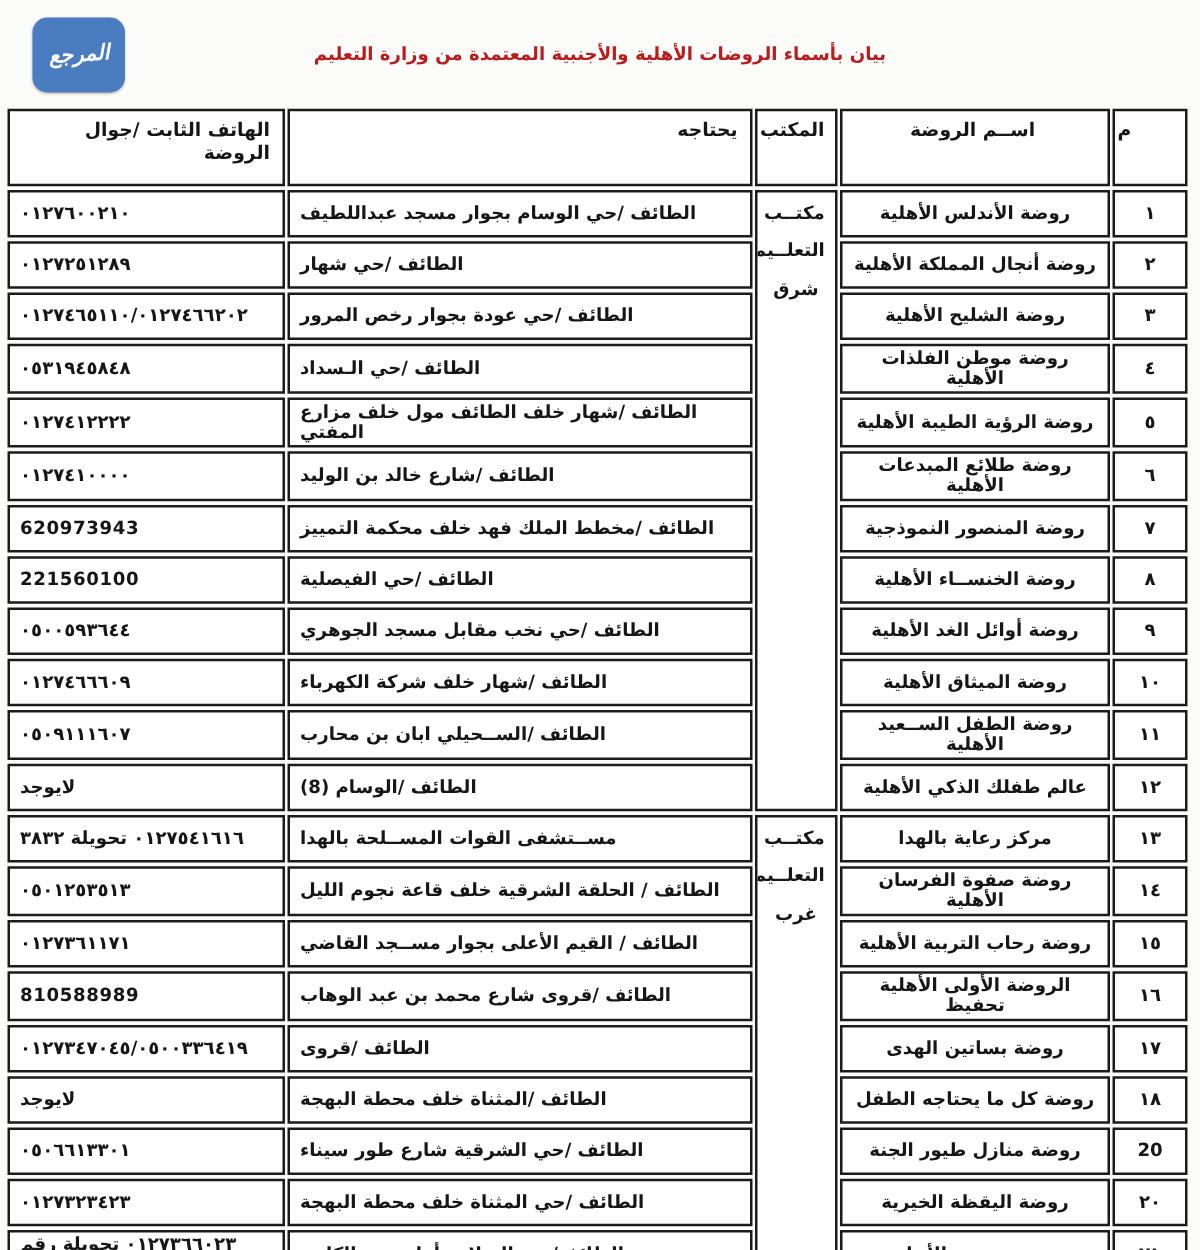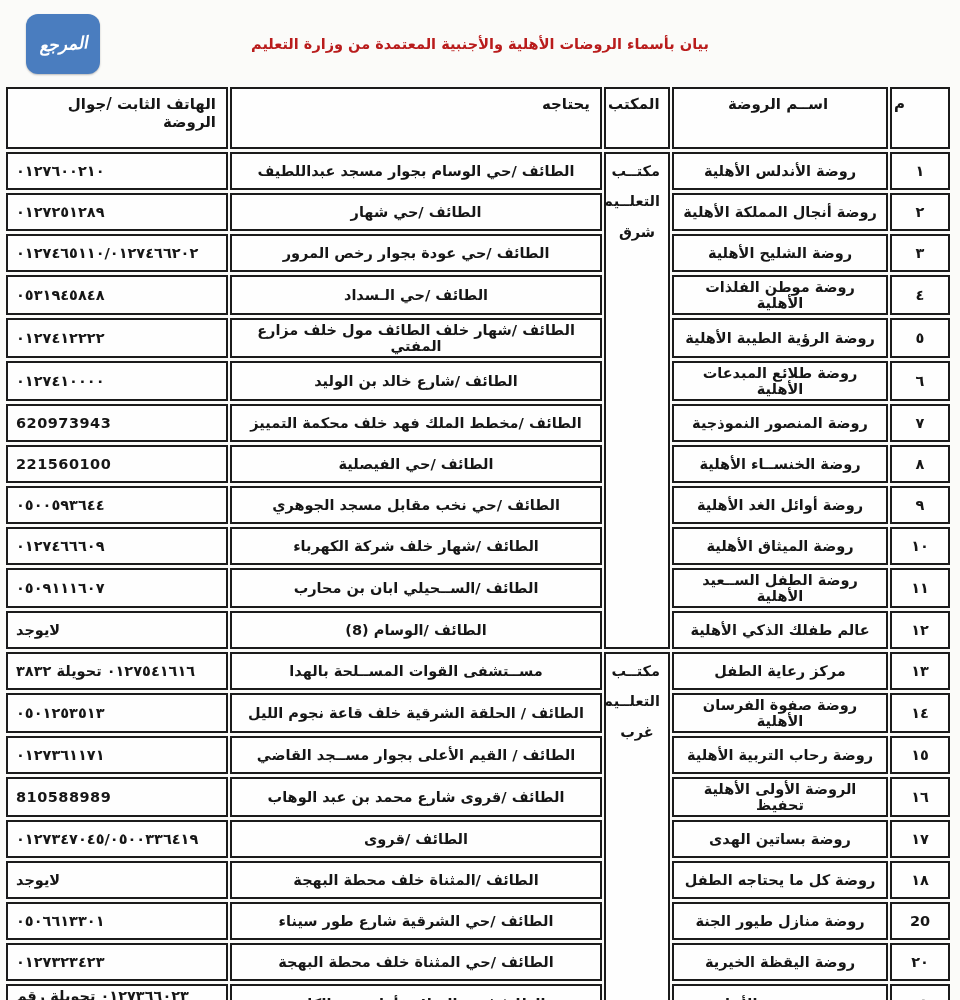--- a/index.html
+++ b/index.html
@@ -38,21 +38,21 @@
   }
   .kg th.h-num,.kg th.h-office{text-align:left;padding:6px 2px 0 2px;}
   .kg th.h-name{text-align:center;}
   .kg td{height:30px;font-size:14.5px;padding:2px 8px;}
   .num-cell{text-align:center;font-size:14px;}
   .name-cell{text-align:center;}
   .office-cell{
     vertical-align:top;text-align:center;padding-top:6px;
     font-size:14.5px;line-height:2.1;
   }
-  .location-cell{text-align:center;padding-right:12px;margin-left:28px;}
+  .location-cell{text-align:left;padding-right:12px;margin-left:28px;}
   .phone-cell{text-align:left;font-size:13.5px;letter-spacing:.5px;}
 </style>
 </head>
 <body>
 
 <div class="page">
 
   <div class="logo" style="background: rgb(74, 125, 191);">
     <span class="logo-text">المرجع</span>
   </div>
@@ -149,21 +149,21 @@
           <td class="phone-cell">٠٥٠٩١١١٦٠٧</td>
         </tr>
         <tr>
           <td class="num-cell">١٢</td>
           <td class="name-cell">عالم طفلك الذكي الأهلية</td>
           <td class="location-cell">الطائف /الوسام (8)</td>
           <td class="phone-cell">لايوجد</td>
         </tr>
         <tr>
           <td class="num-cell">١٣</td>
-          <td class="name-cell">مركز رعاية الطفل</td>
+          <td class="name-cell">مركز رعاية بالهدا</td>
           <td class="office-cell" rowspan="9">
             <div>مكتــب</div>
             <div>التعلــيم</div>
             <div>غرب</div>
           </td>
           <td class="location-cell">مســتشفى القوات المســلحة بالهدا</td>
           <td class="phone-cell">٠١٢٧٥٤١٦١٦ تحويلة ٣٨٣٢</td>
         </tr>
         <tr>
           <td class="num-cell">١٤</td>

